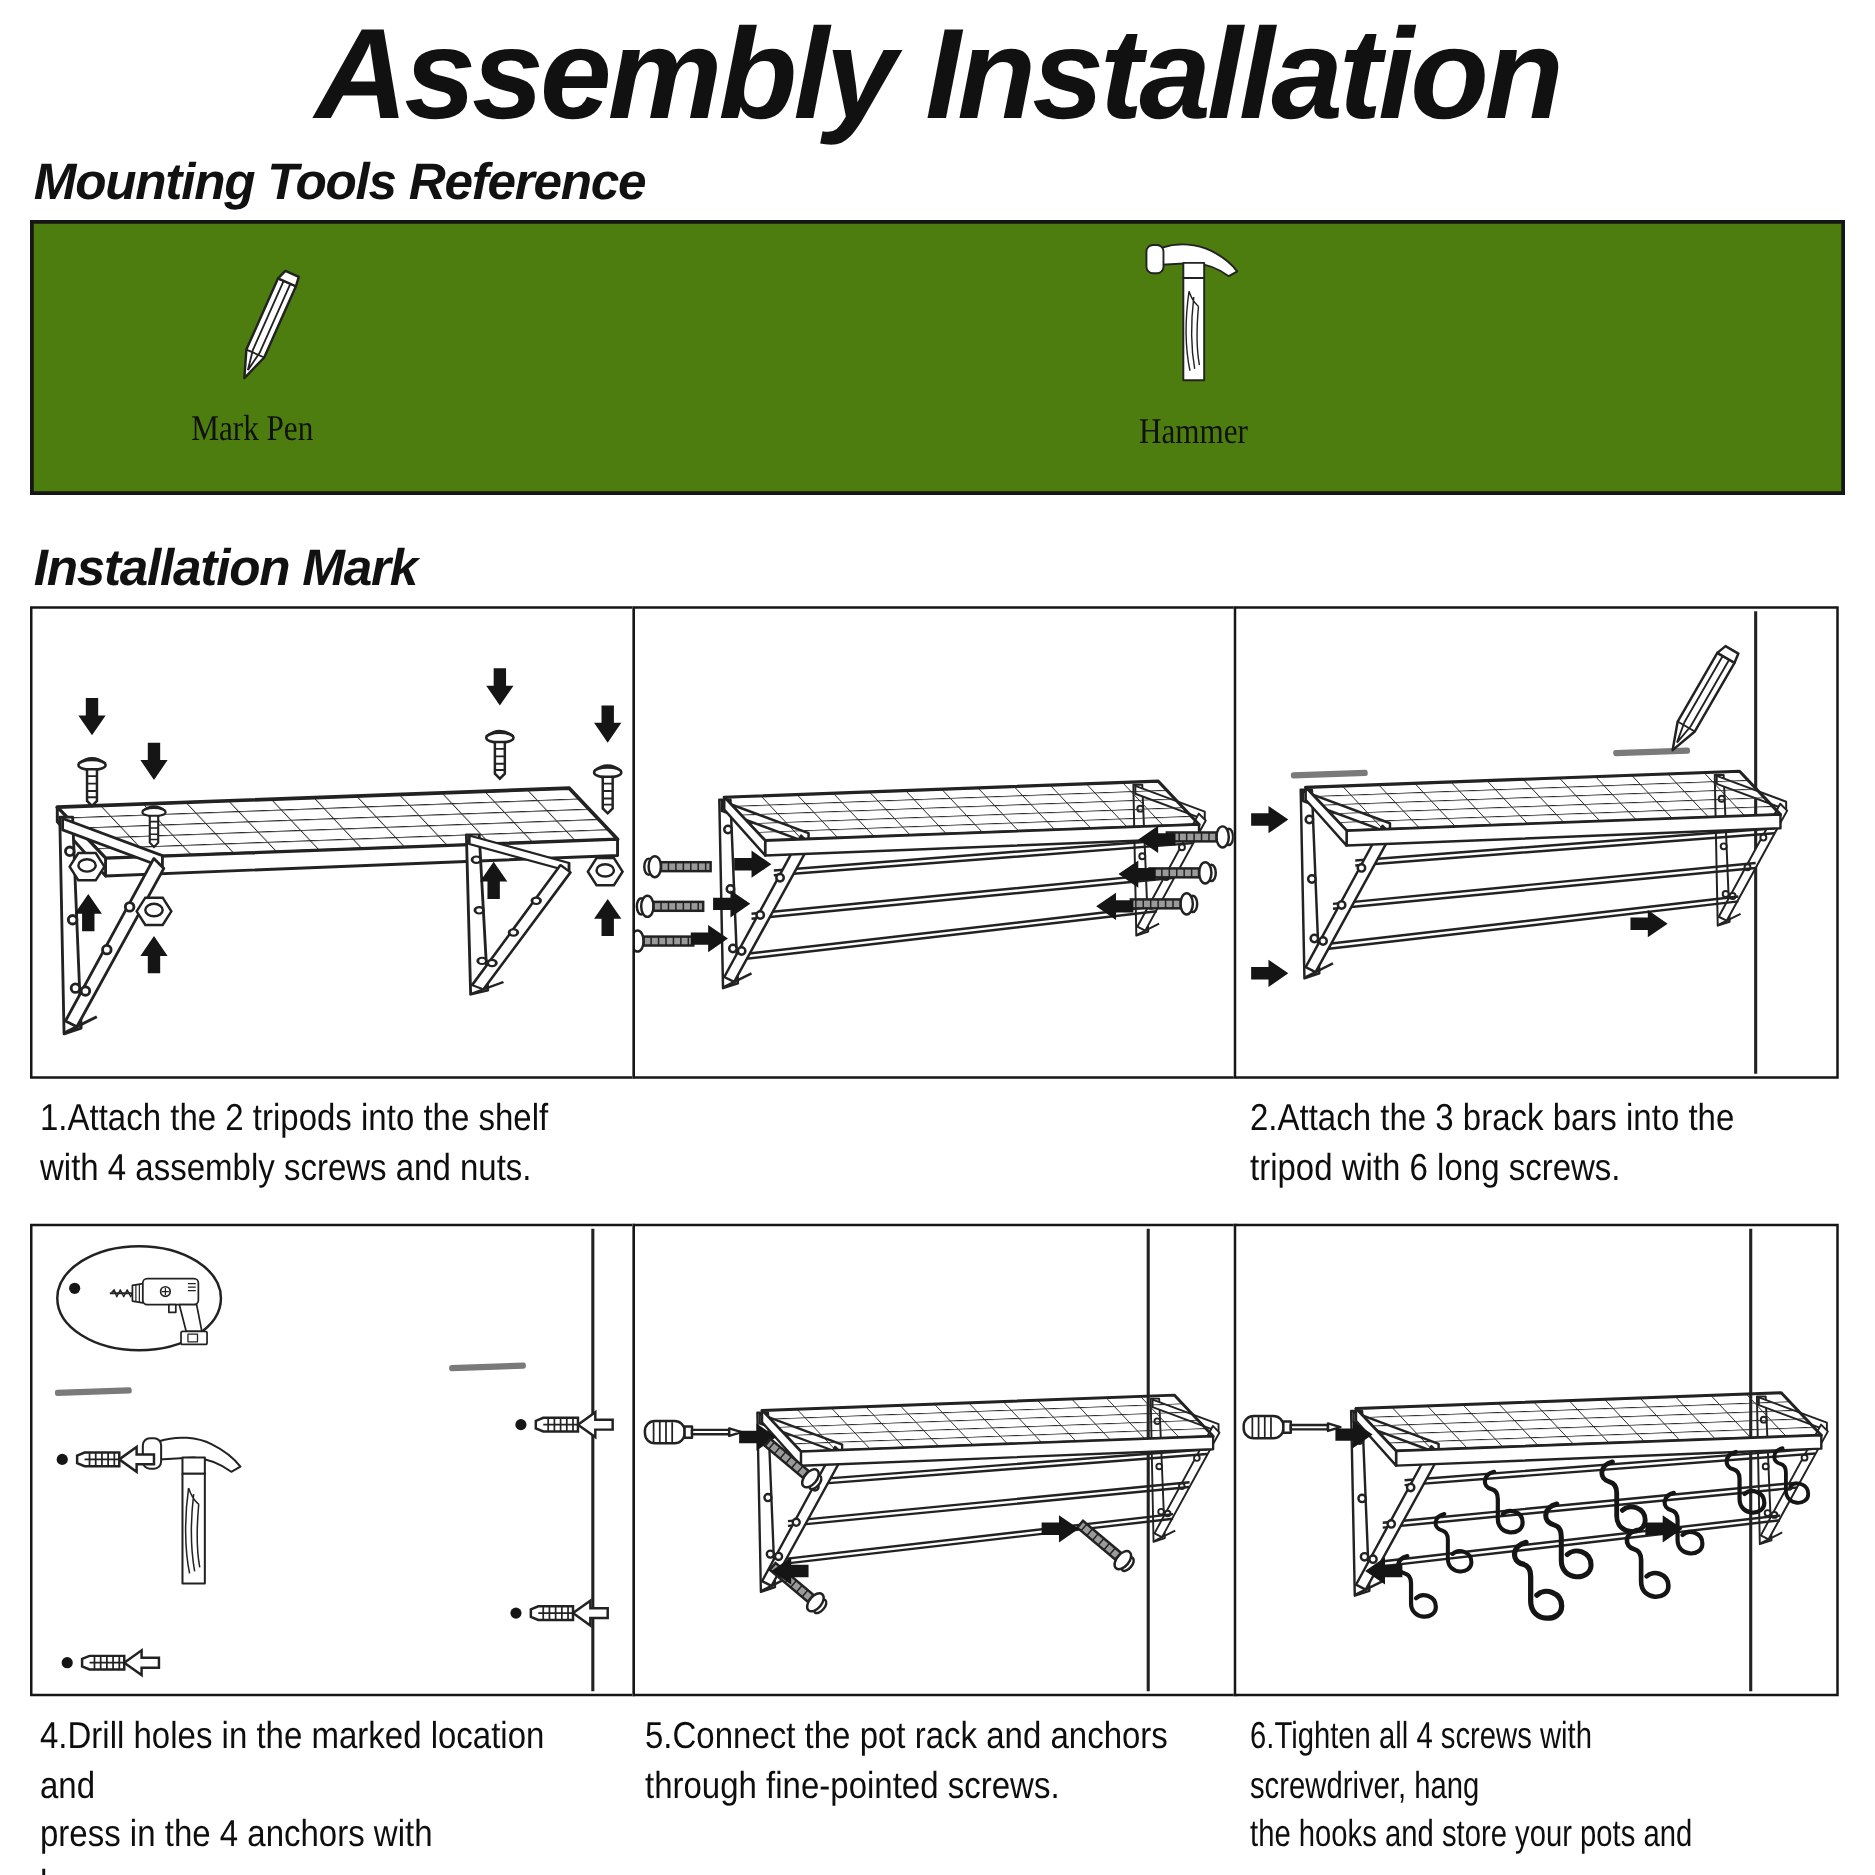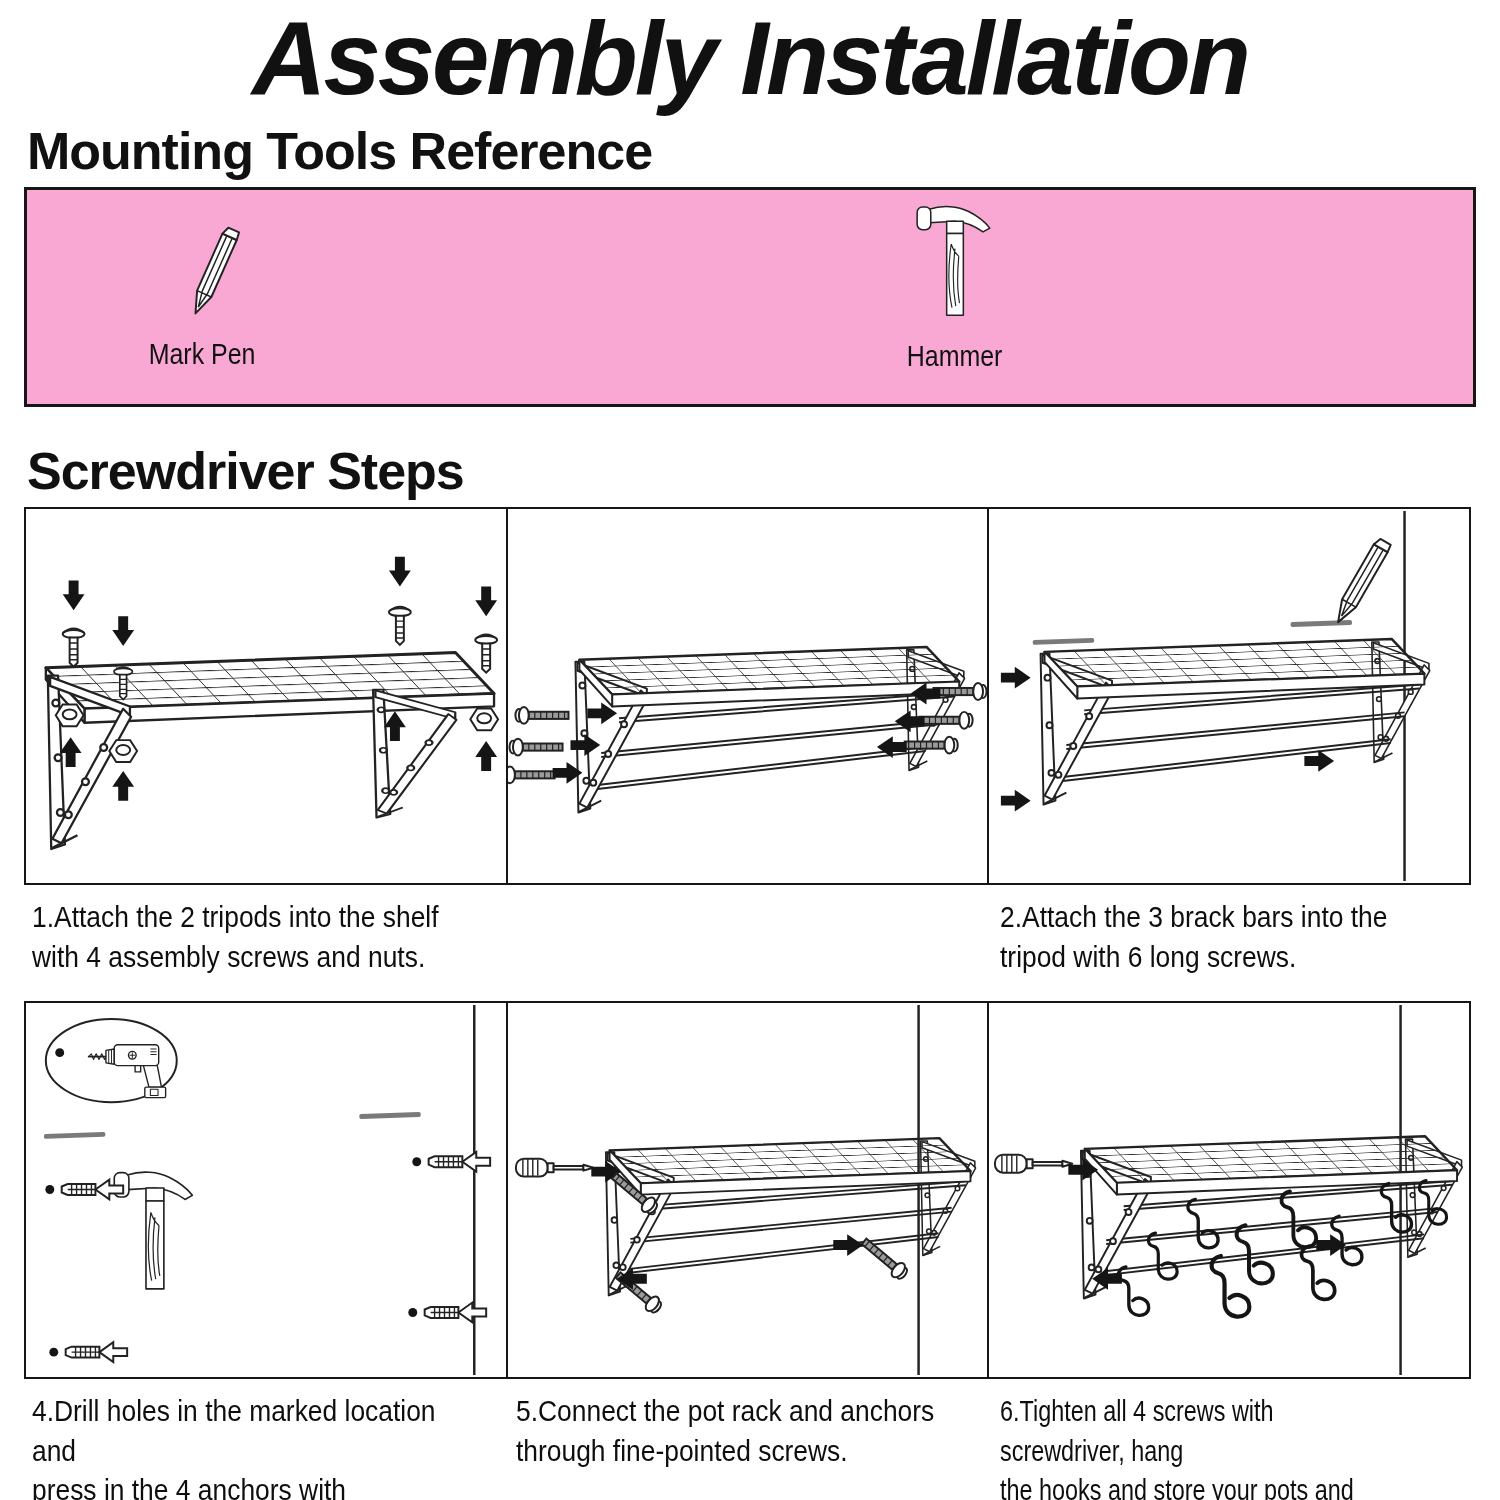--- a/index.html
+++ b/index.html
@@ -1,23 +1,23 @@
 <!DOCTYPE html>
 <html><head>
 <meta charset="utf-8">
 <style>
   html,body{margin:0;padding:0;}
   body{width:1500px;height:1500px;overflow:hidden;background:#fff;color:#111;
        font-family:"Liberation Sans","DejaVu Sans",sans-serif;}
   .title{font-size:103px;font-weight:bold;font-style:italic;text-align:center;
          letter-spacing:-3px;margin:6px 0 0;line-height:1.02;white-space:nowrap;}
-  .h2{font-size:52px;font-weight:bold;letter-spacing:-1px;
+  .h2{font-size:41px;font-weight:bold;font-style:italic;letter-spacing:-1px;
       margin:14px 0 10px 27px;line-height:1;}
   .h2.steps{margin-top:38px;}
-  .tools-box{position:relative;margin:8px 24px 0;height:214px;border:3px solid #161616;background:#f9a8d4;}
+  .tools-box{position:relative;margin:8px 24px 0;height:214px;border:3px solid #161616;background:#4d7c0f;font-family:Liberation Serif, serif;}
   .tool{position:absolute;top:12px;text-align:center;}
   .tool svg{display:block;margin:0 auto;}
   .tool-label{font-size:29px;display:inline-block;transform:scaleX(0.86);transform-origin:50% 50%;
               white-space:nowrap;margin-top:6px;color:#111;}
   .t1{left:15px;width:320px;}
   .t2{left:380px;width:440px;}
   .t3{left:800px;width:255px;}
   .t4{left:1075px;width:310px;}
   .grid{margin:10px 24px 0;}
   .prow{display:flex;}
@@ -163,21 +163,21 @@
     <span class="tool-label">Mark Pen</span>
   </div>
   <div class="tool t3">
     <svg viewBox="0 0 170 150" width="170" height="132">
       <use href="#hammer" transform="translate(85,34) scale(0.86)"></use>
     </svg>
     <span class="tool-label">Hammer</span>
   </div>
 </div>
 
-<h2 class="h2 steps">Screwdriver Steps</h2>
+<h2 class="h2 steps">Installation Mark</h2>
 
 <div class="grid">
 
   <div class="prow">
     <div class="panel">
       <svg viewBox="0 0 484 373">
         <use href="#shelf" transform="translate(20,158) scale(1.18)"></use>
         <use href="#tripod" transform="translate(22,166) scale(1.15)"></use>
         <use href="#tripod" transform="translate(350,180) scale(1.15,0.85)"></use>
         <use href="#screw-v" transform="translate(48,124)"></use>

